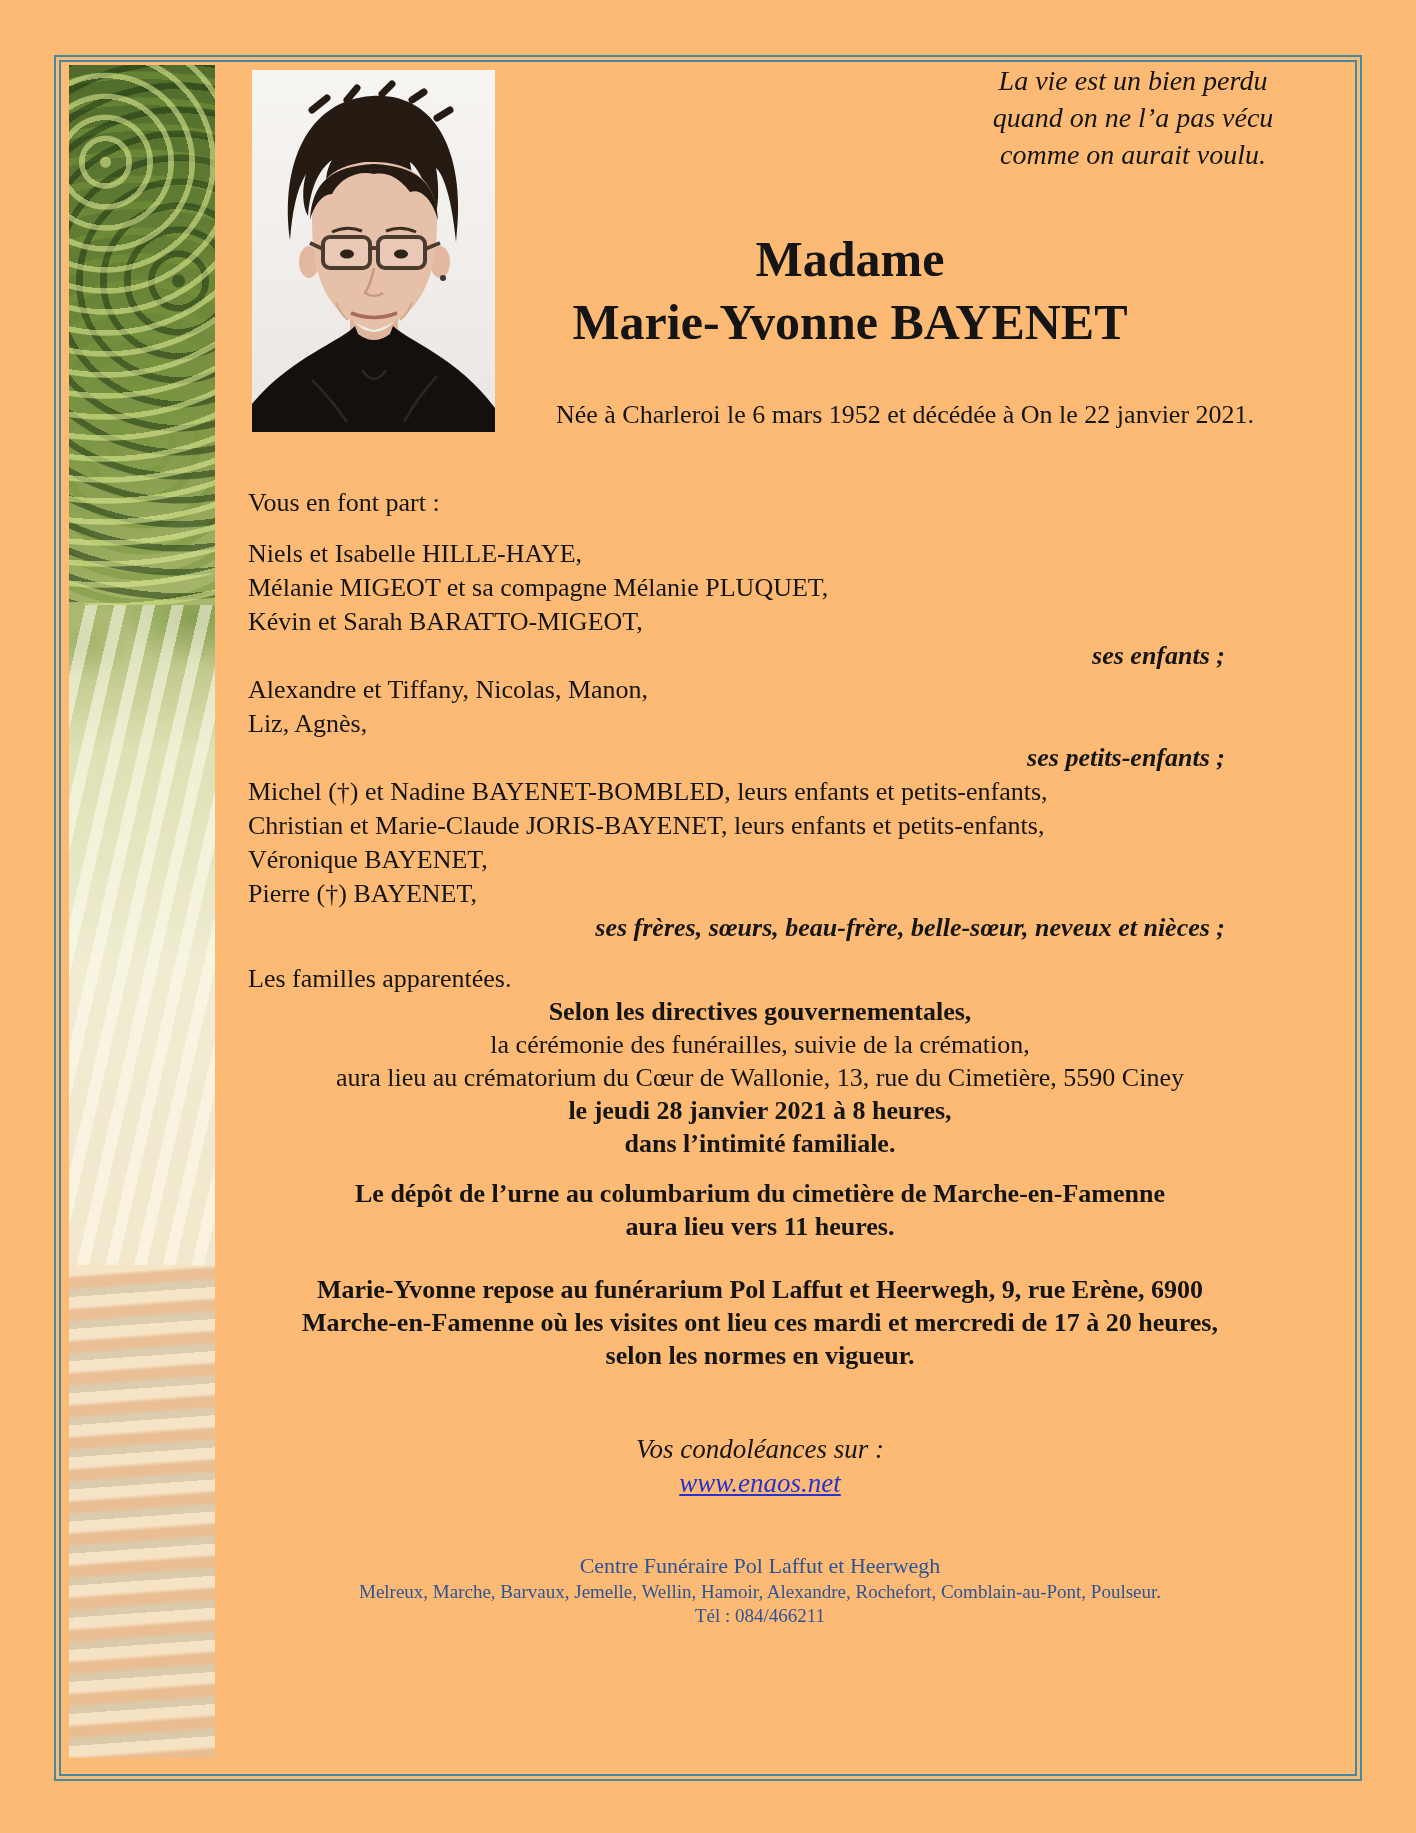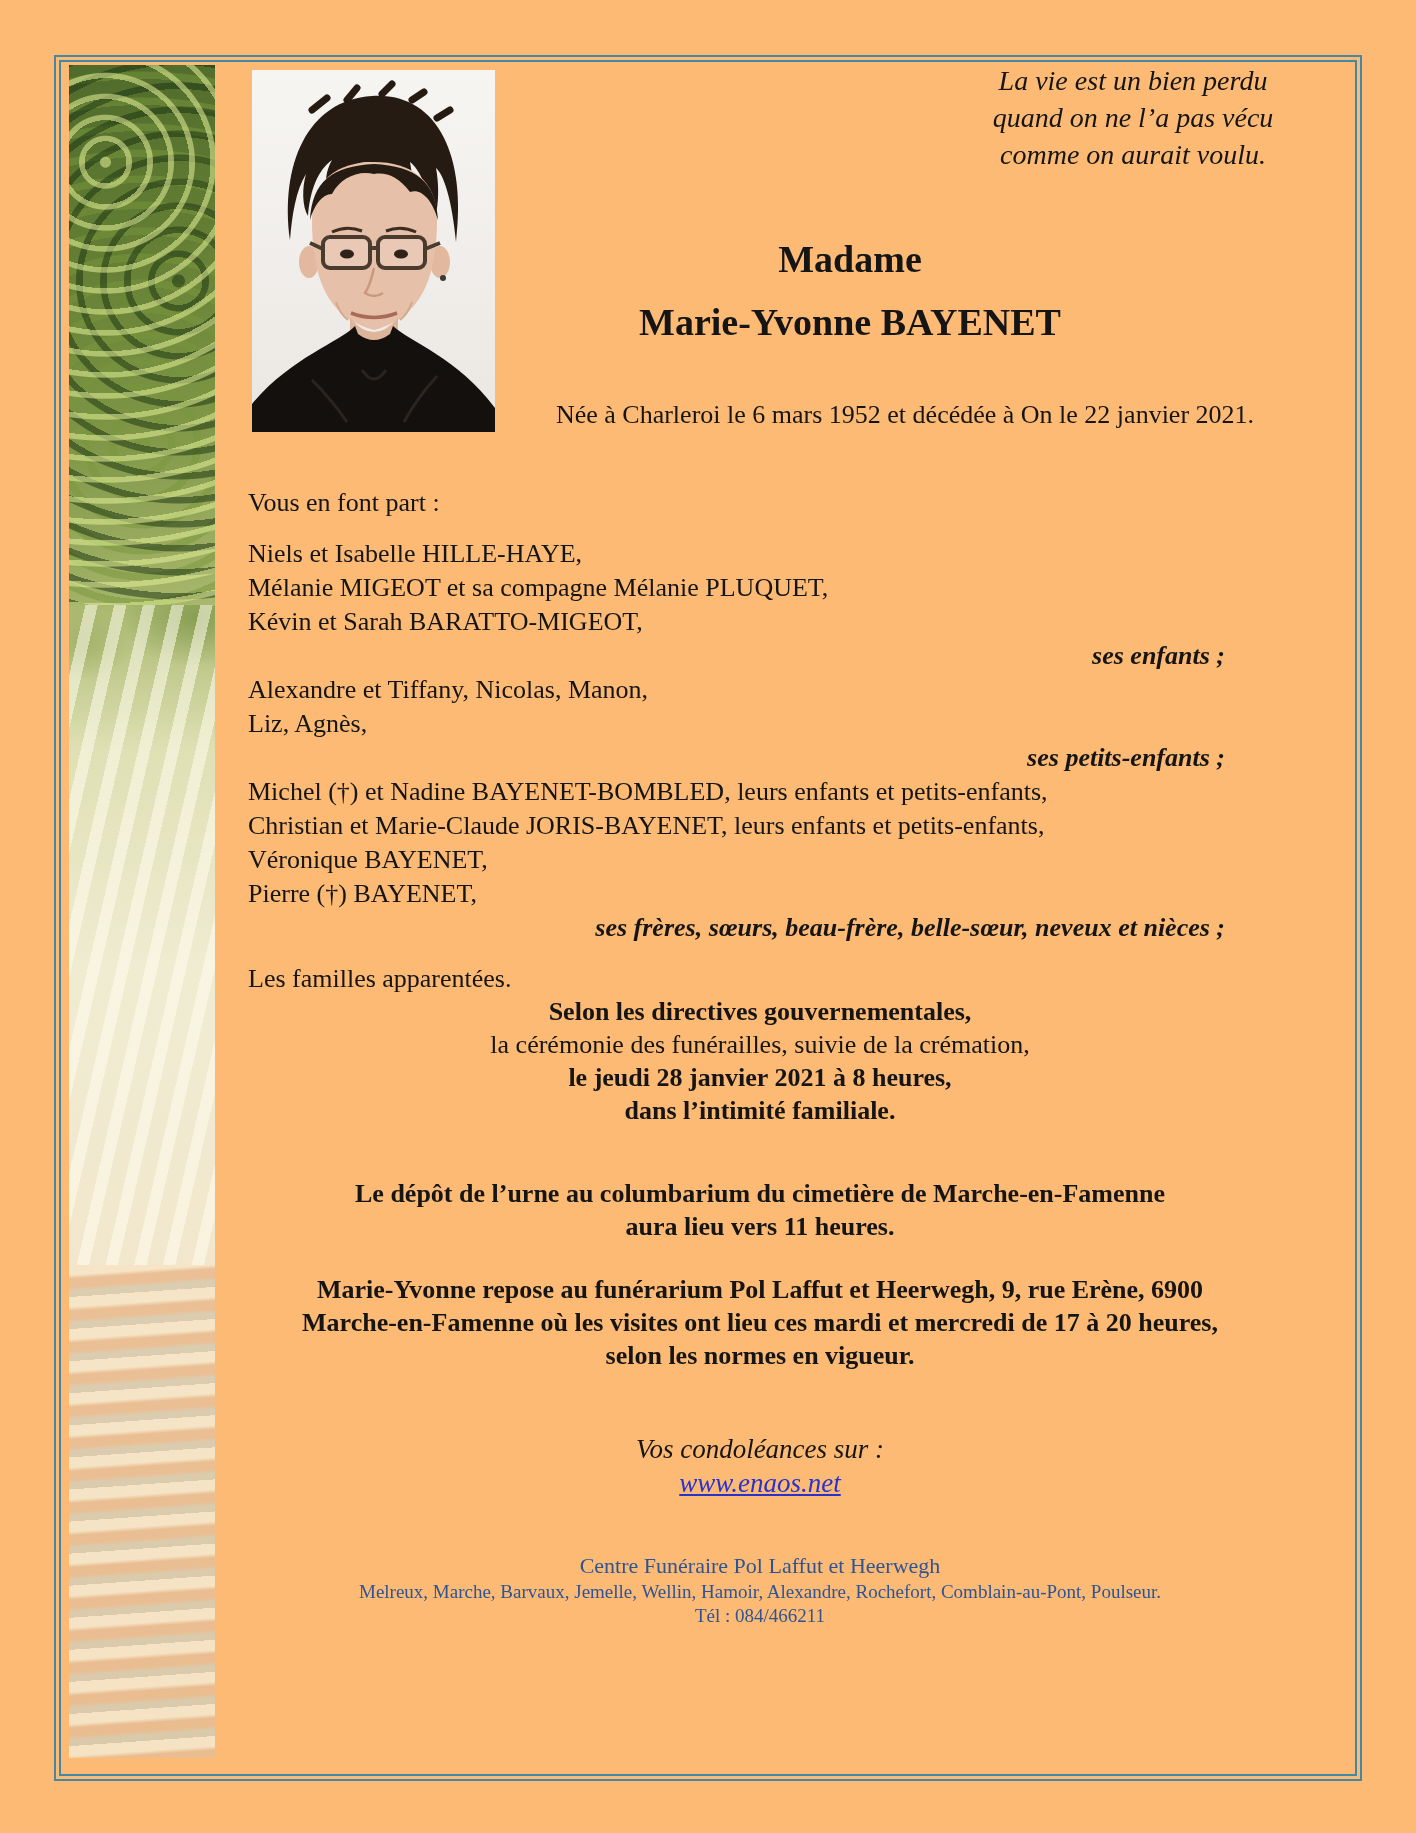--- a/index.html
+++ b/index.html
@@ -36,21 +36,21 @@
 
   
   .portrait { position:absolute; left:252px; top:70px; width:243px; height:362px; }
 
   
   .quote { position:absolute; left:933px; top:62px; width:400px;
            font-style:italic; font-size:28px; line-height:37px; text-align:center; }
 
   
   .title { position:absolute; left:520px; top:228px; width:660px; text-align:center;
-           font-weight:bold; font-size:38px; line-height:63px; }
+           font-weight:bold; font-size:50px; line-height:63px; }
 
   .dates { position:absolute; left:525px; top:400px; width:760px; text-align:center;
            font-size:26px; }
 
   
   .body-block { position:absolute; left:248px; top:486px; width:977px; font-size:26px; }
   .b-line { line-height:34px; }
   .b-right { text-align:right; font-weight:bold; font-style:italic; }
   .gap17 { height:17px; }
   .gap18 { height:17px; }
@@ -168,20 +168,21 @@
     <div class="b-line">Véronique BAYENET,</div>
     <div class="b-line">Pierre (†) BAYENET,</div>
     <div class="b-line b-right">ses frères, sœurs, beau-frère, belle-sœur, neveux et nièces ;</div>
     <div class="gap18"></div>
     <div class="b-line">Les familles apparentées.</div>
   </div>
 
   <div class="center-block ceremony">
     <div class="c-line bold">Selon les directives gouvernementales,</div>
     <div class="c-line">la cérémonie des funérailles, suivie de la crémation,</div>
+    <div class="c-line">aura lieu au crématorium du Cœur de Wallonie, 13, rue du Cimetière, 5590 Ciney</div>
     <div class="c-line bold">le jeudi 28 janvier 2021 à 8 heures,</div>
     <div class="c-line bold">dans l’intimité familiale.</div>
   </div>
 
   <div class="center-block urn">
     <div class="c-line">Le dépôt de l’urne au columbarium du cimetière de Marche-en-Famenne</div>
     <div class="c-line">aura lieu vers 11 heures.</div>
   </div>
 
   <div class="center-block visitation">

